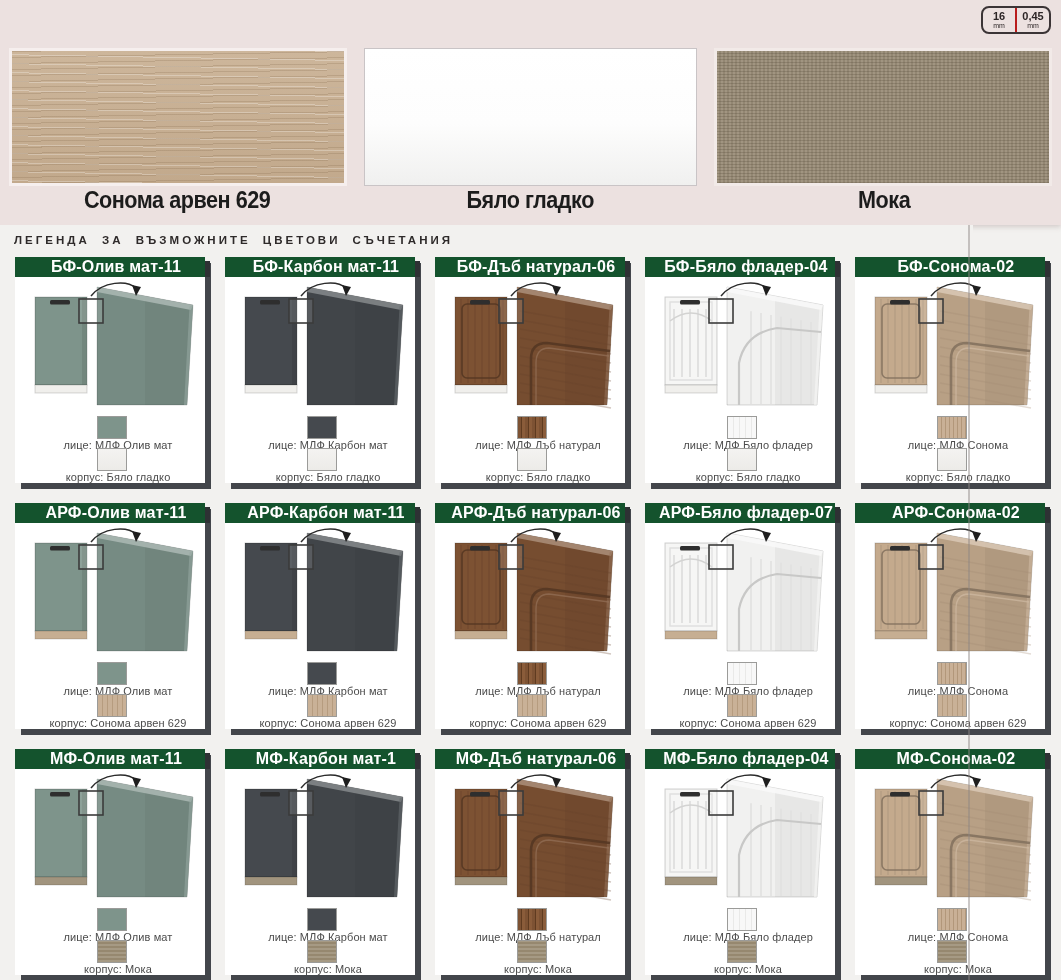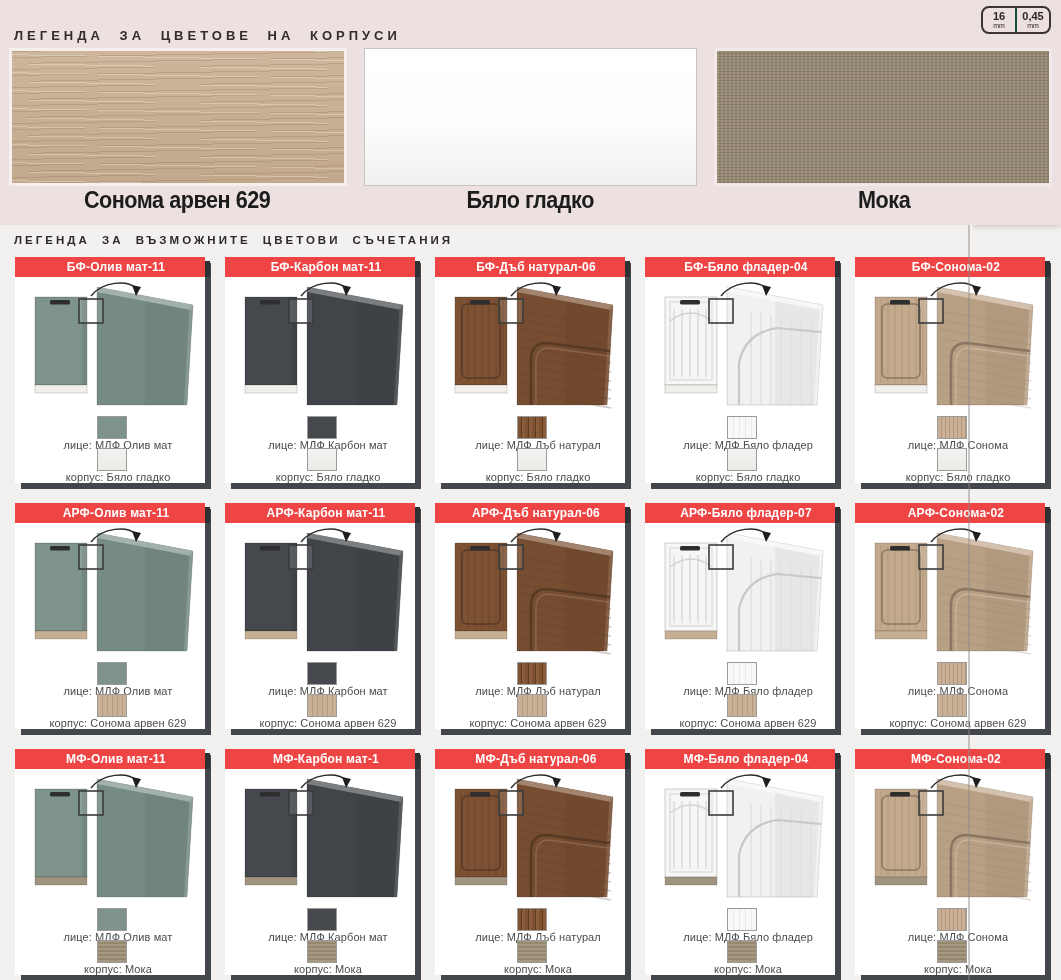--- a/index.html
+++ b/index.html
@@ -16,21 +16,21 @@
   .legend-title{
     position:absolute;left:14px;top:28px;margin:0;
     font-size:13px;font-weight:700;letter-spacing:4px;word-spacing:8px;color:#332c2c;
   }
   .edge-spec{position:absolute;top:6px;right:10px;width:70px;text-align:center;}
   .edge-box{
     display:flex;border:2px solid#3b3436;border-radius:8px;background:transparent;
     overflow:hidden;
   }
   .edge-cell{flex:1;padding:3px 0 2px;display:flex;flex-direction:column;align-items:center;}
-  .edge-cell + .edge-cell{border-left:2px solid #14532d;}
+  .edge-cell + .edge-cell{border-left:2px solid #b91c1c;}
   .edge-val{font-size:11px;font-weight:700;color:#2c2526;line-height:11px;}
   .edge-unit{font-size:7px;color:#2c2526;line-height:8px;}
   .edge-labels{display:flex;justify-content:space-between;padding:2px 7px 0;
     font-size:8.5px;font-weight:700;letter-spacing:.5px;color:#473d3d;margin-top:36px;}
   .swatch-row{position:absolute;left:0;right:0;top:48px;display:flex;gap:17px;padding:0 9px;}
   .big-swatch{flex:1;height:138px;box-sizing:border-box;}
   .bg-sonoma629-big{
     border:3px solid #f6efee;
     background:
       repeating-linear-gradient(179deg, rgba(125,98,68,.22) 0 1px, rgba(0,0,0,0) 1px 6px),
@@ -54,22 +54,22 @@
   .combos-title{margin:0 0 0 14px;font-size:11.5px;font-weight:700;letter-spacing:3px;word-spacing:6px;color:#2e2a2a;}
   .cards-grid{
     margin:11px 0 0 15px;display:grid;
     grid-template-columns:repeat(5,190px);grid-auto-rows:226px;gap:20px;
   }
   .card{
     background:#fff;box-shadow:6px 6px 0 #43464b;display:flex;flex-direction:column;
     position:relative;
   }
   .card-header{
-    position:relative;height:20px;line-height:20px;background:#ef4444;color:#fff;
-    text-align:center;font-size:12px;font-weight:700;letter-spacing:.2px;padding-left:12px;
+    position:relative;height:20px;line-height:20px;background:#14532d;color:#fff;
+    text-align:center;font-size:16px;font-weight:700;letter-spacing:.2px;padding-left:12px;
   }
   .card-header::after{content:"";position:absolute;right:-5px;top:4px;width:5px;height:16px;background:#2e3134;}
   .card-illustration{height:131px;display:flex;justify-content:center;align-items:flex-start;padding-top:2px;}
   .card-illustration svg{display:block;}
   .card-legend{padding:4px 0 0 16px;}
   .legend-row{display:flex;align-items:center;height:30px;margin-top:2px;flex-direction:column;}
   .chip{width:30px;height:23px;box-sizing:border-box;border:1px solid #9b9b99;margin-right:12px;flex:none;}
   .legend-text{font-size:11px;color:#4b4b4b;letter-spacing:.1px;}
   
   .sw-olive{background:#7E948B;}
@@ -78,21 +78,20 @@
   .sw-plank{background:repeating-linear-gradient(90deg,#f8f8f8 0 5px,#e9e9e8 5px 6px);}
   .sw-sonoma{background:repeating-linear-gradient(90deg,#c9b096 0 3px,#b2977a 3px 4px);}
   .sw-white{background:linear-gradient(180deg,#f4f3f1,#ecebe8);}
   .sw-sonoma629{background:repeating-linear-gradient(90deg,#c9b197 0 4px,#b69c7f 4px 5px);}
   .sw-moka{background:repeating-linear-gradient(0deg,#a69a84 0 2px,#96886f 2px 4px);}
 </style>
 </head>
 <body>
 
 <div class="top-band">
-  <h1 class="legend-title">ЛЕГЕНДА ЗА ЦВЕТОВЕ НА КОРПУСИ</h1>
 
   <div class="edge-spec">
     <div class="edge-box">
       <div class="edge-cell">
         <span class="edge-val">16</span>
         <span class="edge-unit">mm</span>
       </div>
       <div class="edge-cell">
         <span class="edge-val">0,45</span>
         <span class="edge-unit">mm</span>

